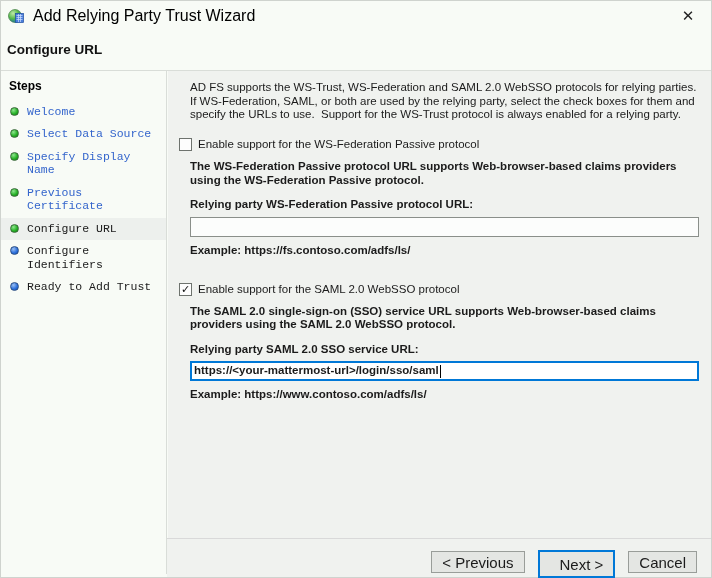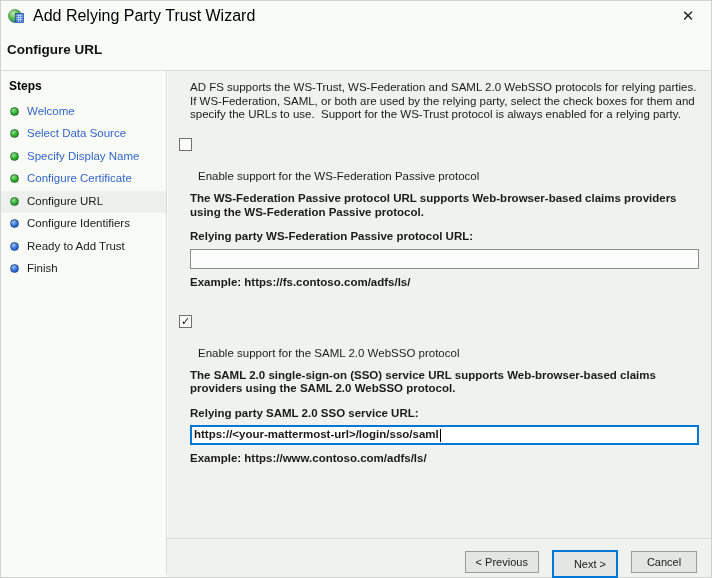--- a/index.html
+++ b/index.html
@@ -18,21 +18,21 @@
     font-size:15px;color:#222;cursor:default;}
 
   
   .page-heading{position:absolute;left:6px;top:42px;font-size:13.5px;font-weight:bold;color:#111;}
   .header-divider{position:absolute;left:0;top:69px;width:100%;height:1px;background:#d9ddd8;}
 
   
   .sidebar{position:absolute;left:0;top:70px;bottom:3px;width:166px;background:#f8fbf6;border-right:1px solid #d9ddd8;box-sizing:border-box;}
   .steps-header{font-weight:bold;font-size:12px;padding:9px 8px 7px 8px;color:#000;}
   .steps-list{margin:0;padding:0;list-style:none;}
-  .step{position:relative;padding:4px 8px 5px 26px;margin:0;}
+  .step{position:relative;padding:4px 8px 5px 26px;margin:0;font-family:Liberation Mono, monospace;}
   .bullet{position:absolute;left:9px;top:6px;width:9px;height:9px;border-radius:50%;box-sizing:border-box;}
   .step.done .bullet,.step.current .bullet{
     background:radial-gradient(circle at 35% 30%, #8fe58f, #28b228 55%, #0c7d0c);
     border:1px solid #3a6b3a;}
   .step.upcoming .bullet{
     background:radial-gradient(circle at 35% 30%, #9cc0f2, #2f72dd 55%, #0c4cb0);
     border:1px solid #2c4f85;}
   .step.done .step-label{color:#3465cc;}
   .step.current{background:#edf0ed;}
   .step.current .step-label{color:#1b1b1b;}
@@ -40,35 +40,35 @@
 
   
   .main{position:absolute;left:167px;top:70px;right:0;bottom:0;background:#f0f2ef;box-sizing:border-box;
     padding:10px 14px 0 11px;}
   .indent{margin-left:11px;font-weight:bold;}
   .intro{margin:0 0 16px 11px;width:512px;white-space:pre-wrap;}
   .para{width:500px;margin:0;}
   .checkbox-row{display:flex;align-items:flex-start;margin:0;}
   .checkbox{width:13px;height:13px;background:#fdfdfd;border:1px solid #6e736e;box-sizing:border-box;
     font-size:11px;line-height:11px;text-align:center;color:#111;flex:0 0 auto;margin-top:0;}
-  .checkbox-label{margin-left:6px;margin-top:32px;}
+  .checkbox-label{margin-left:6px;}
   .field-label{margin-top:11px;}
   .textbox{width:509px;height:20px;background:#fcfdfc;border:1px solid #8a8f8a;box-sizing:border-box;
     margin-top:5px;display:flex;align-items:center;padding:0 3px;overflow:hidden;white-space:nowrap;}
   .textbox.focused{border:1px solid #0078d7;outline:1px solid #0078d7;outline-offset:-2px;background:#ffffff;}
   .caret{display:inline-block;width:1px;height:13px;background:#000;margin-left:1px;}
   .example{margin-top:7px;}
   .spacer-cb2{margin-top:26px;}
   .desc-gap{margin-top:8px;}
 
   
   .footer{position:absolute;left:166px;right:0;bottom:0;height:39px;background:#f0f2ef;border-top:1px solid #d9d9d9;
     display:flex;align-items:flex-start;justify-content:flex-end;padding:12px 14px 0 0;box-sizing:border-box;}
   .btn{height:22px;min-width:66px;padding:0 10px;background:#e4e6e3;border:1px solid #999d99;box-sizing:border-box;
-    font-family:inherit;font-size:11px;color:#1b1b1b;margin-left:13px;display:flex;align-items:center;justify-content:center;}
+    font-family:inherit;font-size:15px;color:#1b1b1b;margin-left:13px;display:flex;align-items:center;justify-content:center;}
   .btn.default{border:2px solid #0078d7;height:28px;margin-top:-1px;padding-left:20px;}
 </style>
 </head>
 <body>
 
 <div class="window">
 
   <div class="titlebar">
     <svg class="app-icon" viewBox="0 0 17 17">
       <defs>
@@ -103,43 +103,39 @@
           <span class="step-label">Select Data Source</span>
         </li>
 
         <li class="step done">
           <span class="bullet"></span>
           <span class="step-label">Specify Display Name</span>
         </li>
 
         <li class="step done">
           <span class="bullet"></span>
-          <span class="step-label">Configure Certificate</span>
+          <span class="step-label">Previous Certificate</span>
         </li>
 
         <li class="step current">
           <span class="bullet"></span>
           <span class="step-label">Configure URL</span>
         </li>
 
         <li class="step upcoming">
           <span class="bullet"></span>
           <span class="step-label">Configure Identifiers</span>
         </li>
 
 
         <li class="step upcoming">
           <span class="bullet"></span>
           <span class="step-label">Ready to Add Trust</span>
         </li>
 
-        <li class="step upcoming">
-          <span class="bullet"></span>
-          <span class="step-label">Finish</span>
-        </li>
       </ul>
   </div>
 
   <div class="main">
     <p class="intro">AD FS supports the WS-Trust, WS-Federation and SAML 2.0 WebSSO protocols for relying parties.  If WS-Federation, SAML, or both are used by the relying party, select the check boxes for them and specify the URLs to use.  Support for the WS-Trust protocol is always enabled for a relying party.</p>
 
     <div class="checkbox-row">
       <span class="checkbox"></span>
       <span class="checkbox-label">Enable support for the WS-Federation Passive protocol</span>
     </div>

